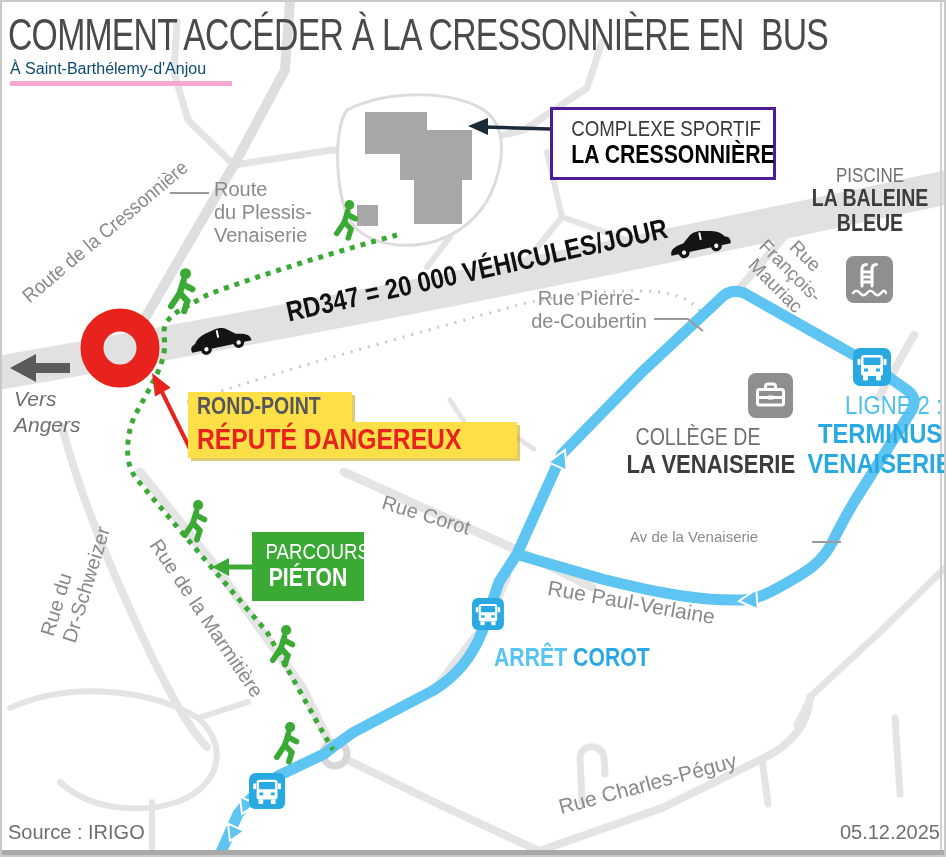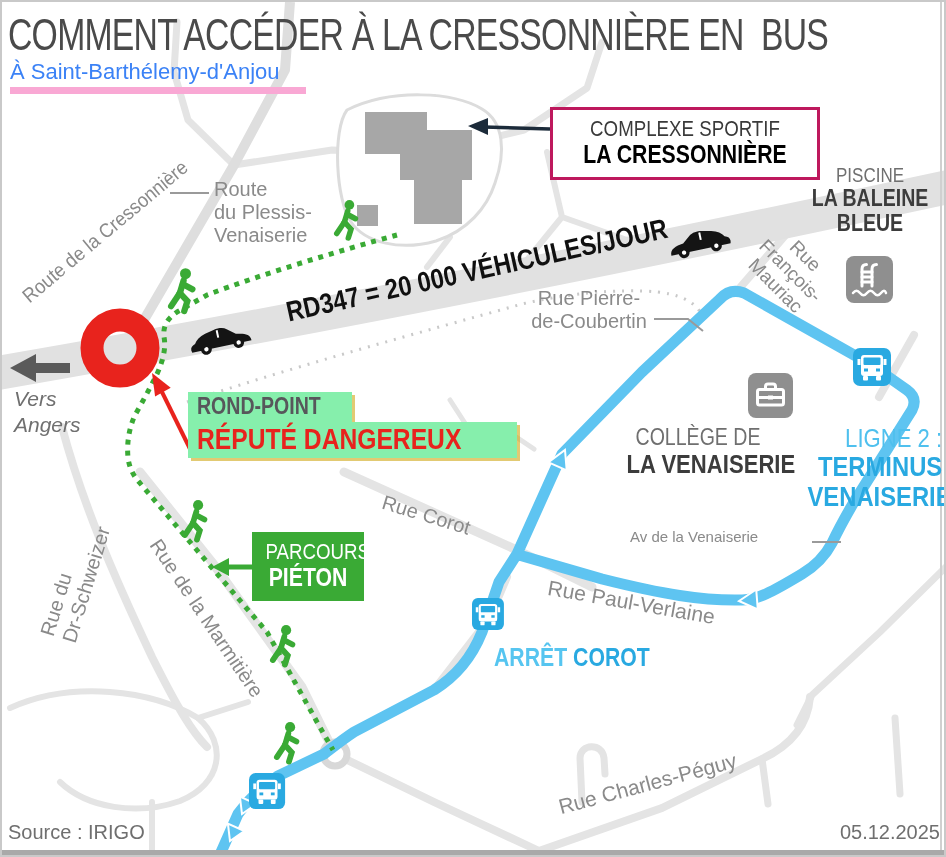--- a/index.html
+++ b/index.html
@@ -4,38 +4,38 @@
 <style>
   html,body{margin:0;padding:0;background:#fff;}
   #stage{position:relative;width:946px;height:857px;overflow:hidden;background:#fff;
          border:2px solid #c9c9c9;box-sizing:border-box;font-family:"Liberation Sans",sans-serif;}
   svg{position:absolute;left:0;top:0;}
   .lbl{position:absolute;white-space:nowrap;line-height:1.1;z-index:5;}
   .street{color:#8a8a8a;font-size:20px;}
   .cx{display:inline-block;transform:scaleX(.85);transform-origin:center;}
   .cxl{display:inline-block;transform:scaleX(.85);transform-origin:0 50%;}
   .title{font-size:45px;color:#4a4a4a;letter-spacing:-1px;white-space:pre;}
-  .subtitle{font-size:22px;color:#3b82f6;border-bottom:7px solid #f9a8d4;padding:0 26px 3px 0;}
+  .subtitle{font-size:16px;color:#0c4a6e;border-bottom:5px solid #f9a8d4;padding:0 26px 3px 0;}
   .boxed{box-sizing:border-box;text-align:center;}
-  .complexe-box{width:270px;border:3px solid #be185d;background:#fff;padding:7px 2px 8px 2px;}
+  .complexe-box{width:226px;border:3px solid #4c1d95;background:#fff;padding:7px 2px 8px 2px;}
   .complexe-box .l1{font-size:22px;color:#3a3a3a;}
   .complexe-box .l2{font-size:25px;font-weight:bold;color:#000;}
   .piscine .l1{font-size:20px;color:#6f6f6f;}
   .piscine .l2{font-size:23px;font-weight:bold;color:#3c3c3c;}
   .warn{line-height:1;}
-  .warn .yl{display:inline-block;background:#86efac;padding:3px 9px 4px 9px;
+  .warn .yl{display:inline-block;background:#fde047;padding:3px 9px 4px 9px;
             box-shadow:3px 3px 0 rgba(203,158,0,.55);}
   .warn .l1{font-size:23px;font-weight:bold;color:#57575b;}
   .warn .l2{font-size:29px;font-weight:bold;color:#e8231d;}
   .parcours{background:#3aaa35;color:#fff;padding:8px 6px 9px 6px;width:112px;}
   .parcours .l1{font-size:22px;}
   .parcours .l2{font-size:25px;font-weight:bold;}
   .college .l1{font-size:23px;color:#6f6f6f;}
   .college .l2{font-size:26px;font-weight:bold;color:#3c3c3c;}
-  .ligne2{text-align:right;line-height:1.08;margin-top:33px;}
+  .ligne2{text-align:right;line-height:1.08;}
   .ligne2 .l1{font-size:26px;color:#4fc0ee;}
   .ligne2 .l2{font-size:28px;font-weight:bold;color:#29a9e1;}
   .arret{font-size:25px;font-weight:bold;}
   .arret .pre{color:#56c5f0;}
   .arret .nm{color:#29a9e1;}
   .traffic{font-size:28px;font-weight:bold;color:#101010;width:410px;text-align:center;}
   .vers{font-size:21px;font-style:italic;color:#6f6f6f;line-height:1.25;}
   .foot{font-size:20px;color:#6f6f6f;}
 </style>
 </head>

